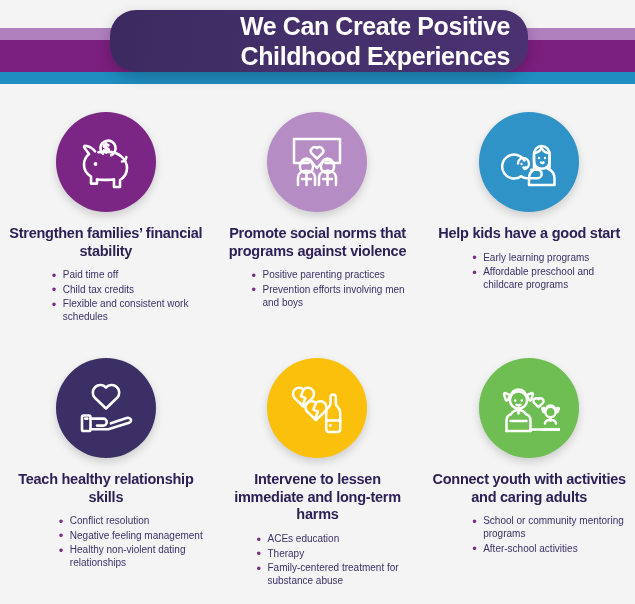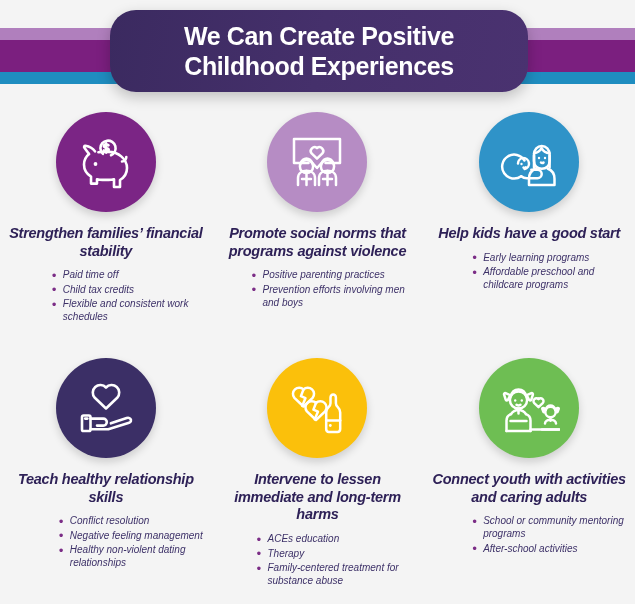--- a/index.html
+++ b/index.html
@@ -45,27 +45,27 @@
     width: 635px; height: 16px;
     background: #f4f4f4;
   }
 
   
   #title-banner {
     position: absolute;
     top: 10px;
     left: 110px;
     width: 418px;
-    height: 82px;
+    height: 62px;
     border-radius: 26px;
     background: linear-gradient(100deg, #3b2a60 0%, #45306b 50%, #4a3270 100%);
     box-shadow: 0 5px 14px rgba(0,0,0,0.22);
     z-index: 3;
     display: flex;
-    align-items: center;
+    align-items: flex-end;
     justify-content: center;
     flex-direction: column;
     padding: 0 18px;
   }
   #title-banner .tline {
     color: #ffffff;
     font-size: 25px;
     font-weight: bold;
     line-height: 1.22;
     letter-spacing: -0.4px;
@@ -84,21 +84,20 @@
     grid-template-columns: 1fr 1fr 1fr;
     grid-template-rows: 1fr 1fr;
     z-index: 2;
   }
 
   .card {
     display: flex;
     flex-direction: column;
     align-items: center;
     padding: 0 8px;
-    font-style: italic;
   }
 
   .circle {
     width: 100px;
     height: 100px;
     border-radius: 50%;
     display: flex;
     align-items: center;
     justify-content: center;
     box-shadow: 0 4px 9px rgba(0,0,0,0.16);

